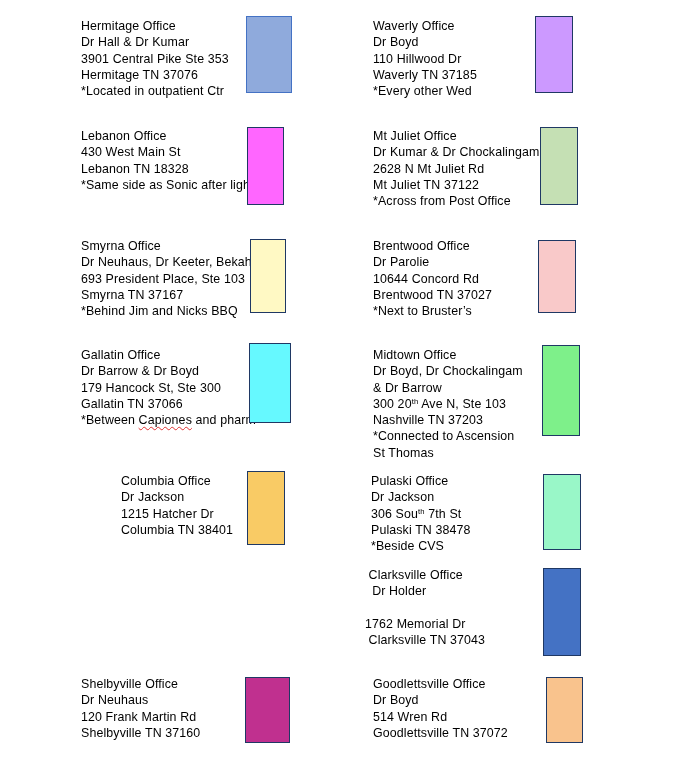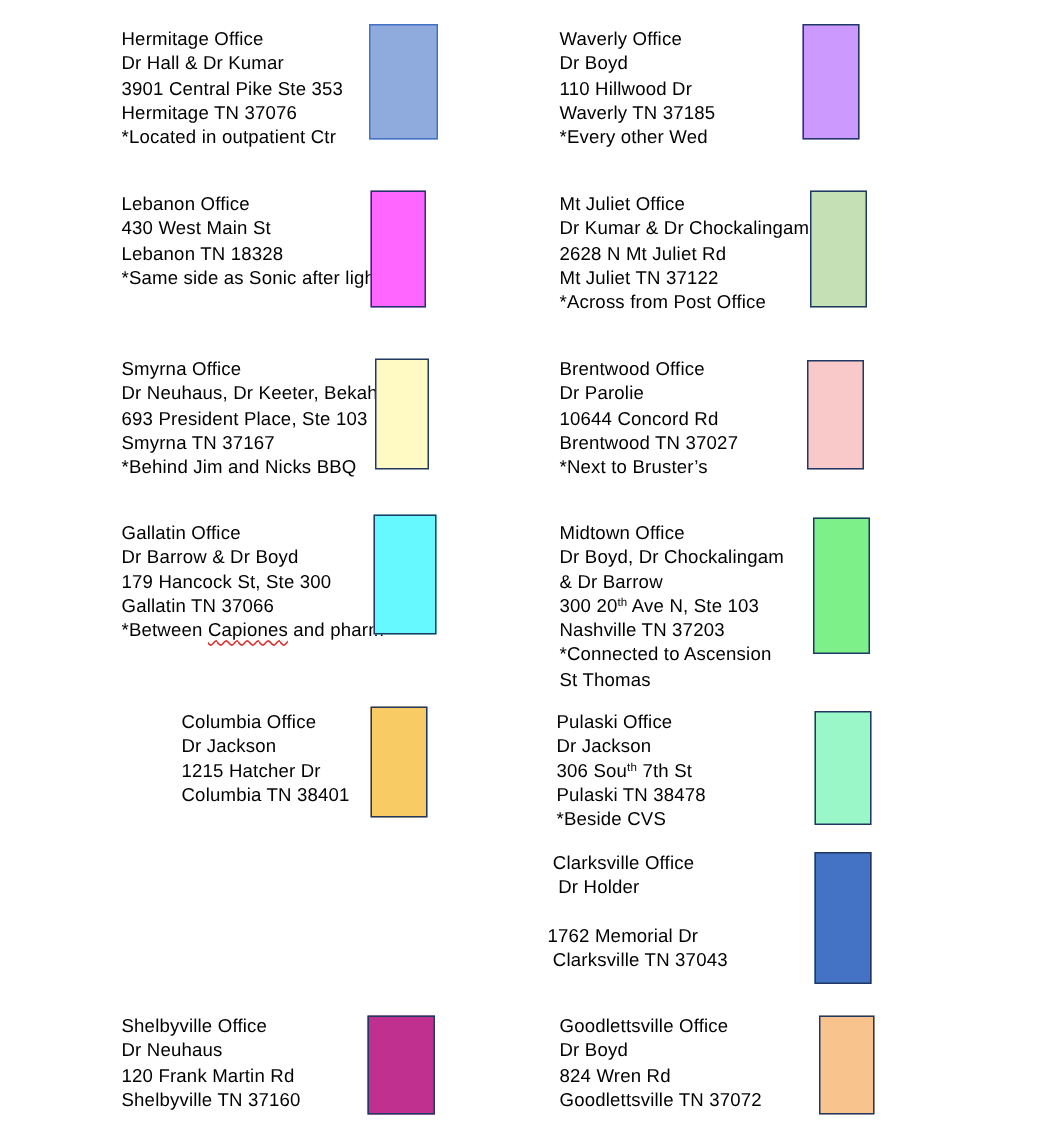--- a/index.html
+++ b/index.html
@@ -105,17 +105,17 @@
       </div>
       <div class="entry">
         <div class="addr" style="left: 365px; top: 567px;"><span class="ln"> Clarksville Office</span><span class="ln">  Dr Holder</span><span class="blank"></span><span class="ln">1762 Memorial Dr</span><span class="ln"> Clarksville TN 37043</span></div>
         <div class="swatch" style="left: 543px; top: 568px; width: 38px; height: 88px; background: rgb(68, 114, 196); border-color: rgb(31, 56, 100);"></div>
       </div>
       <div class="entry">
         <div class="addr" style="left: 81px; top: 676px;"><span class="ln">Shelbyville Office</span><span class="ln">Dr Neuhaus</span><span class="ln">120 Frank Martin Rd</span><span class="ln">Shelbyville TN 37160</span></div>
         <div class="swatch" style="left: 245px; top: 677px; width: 45px; height: 66px; background: rgb(192, 48, 143); border-color: rgb(31, 56, 100);"></div>
       </div>
       <div class="entry">
-        <div class="addr" style="left: 373px; top: 676px;"><span class="ln">Goodlettsville Office</span><span class="ln">Dr Boyd</span><span class="ln">824 Wren Rd</span><span class="ln">Goodlettsville TN 37072</span></div>
+        <div class="addr" style="left: 373px; top: 676px;"><span class="ln">Goodlettsville Office</span><span class="ln">Dr Boyd</span><span class="ln">514 Wren Rd</span><span class="ln">Goodlettsville TN 37072</span></div>
         <div class="swatch" style="left: 546px; top: 677px; width: 37px; height: 66px; background: rgb(249, 195, 141); border-color: rgb(31, 56, 100);"></div>
       </div>
     </div>
 </div>
 
 </body></html>

